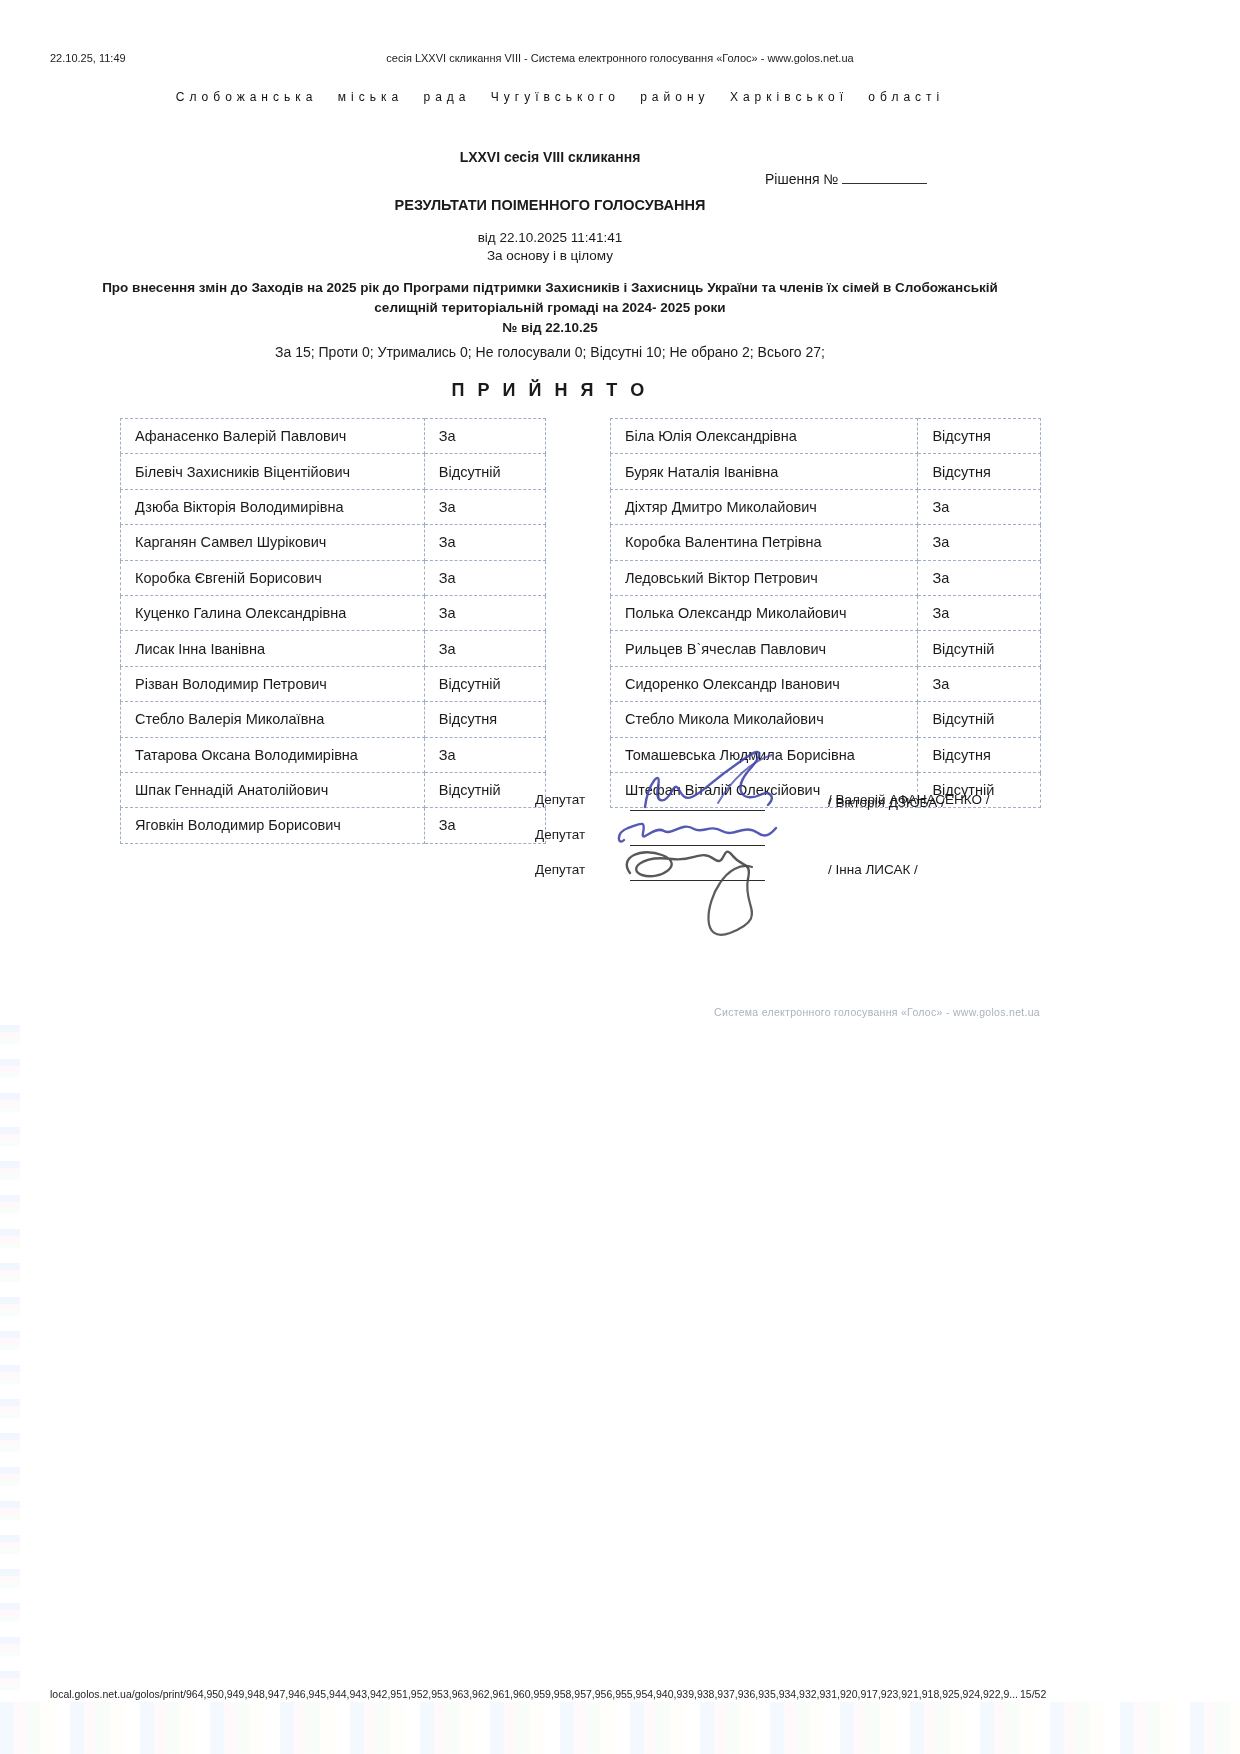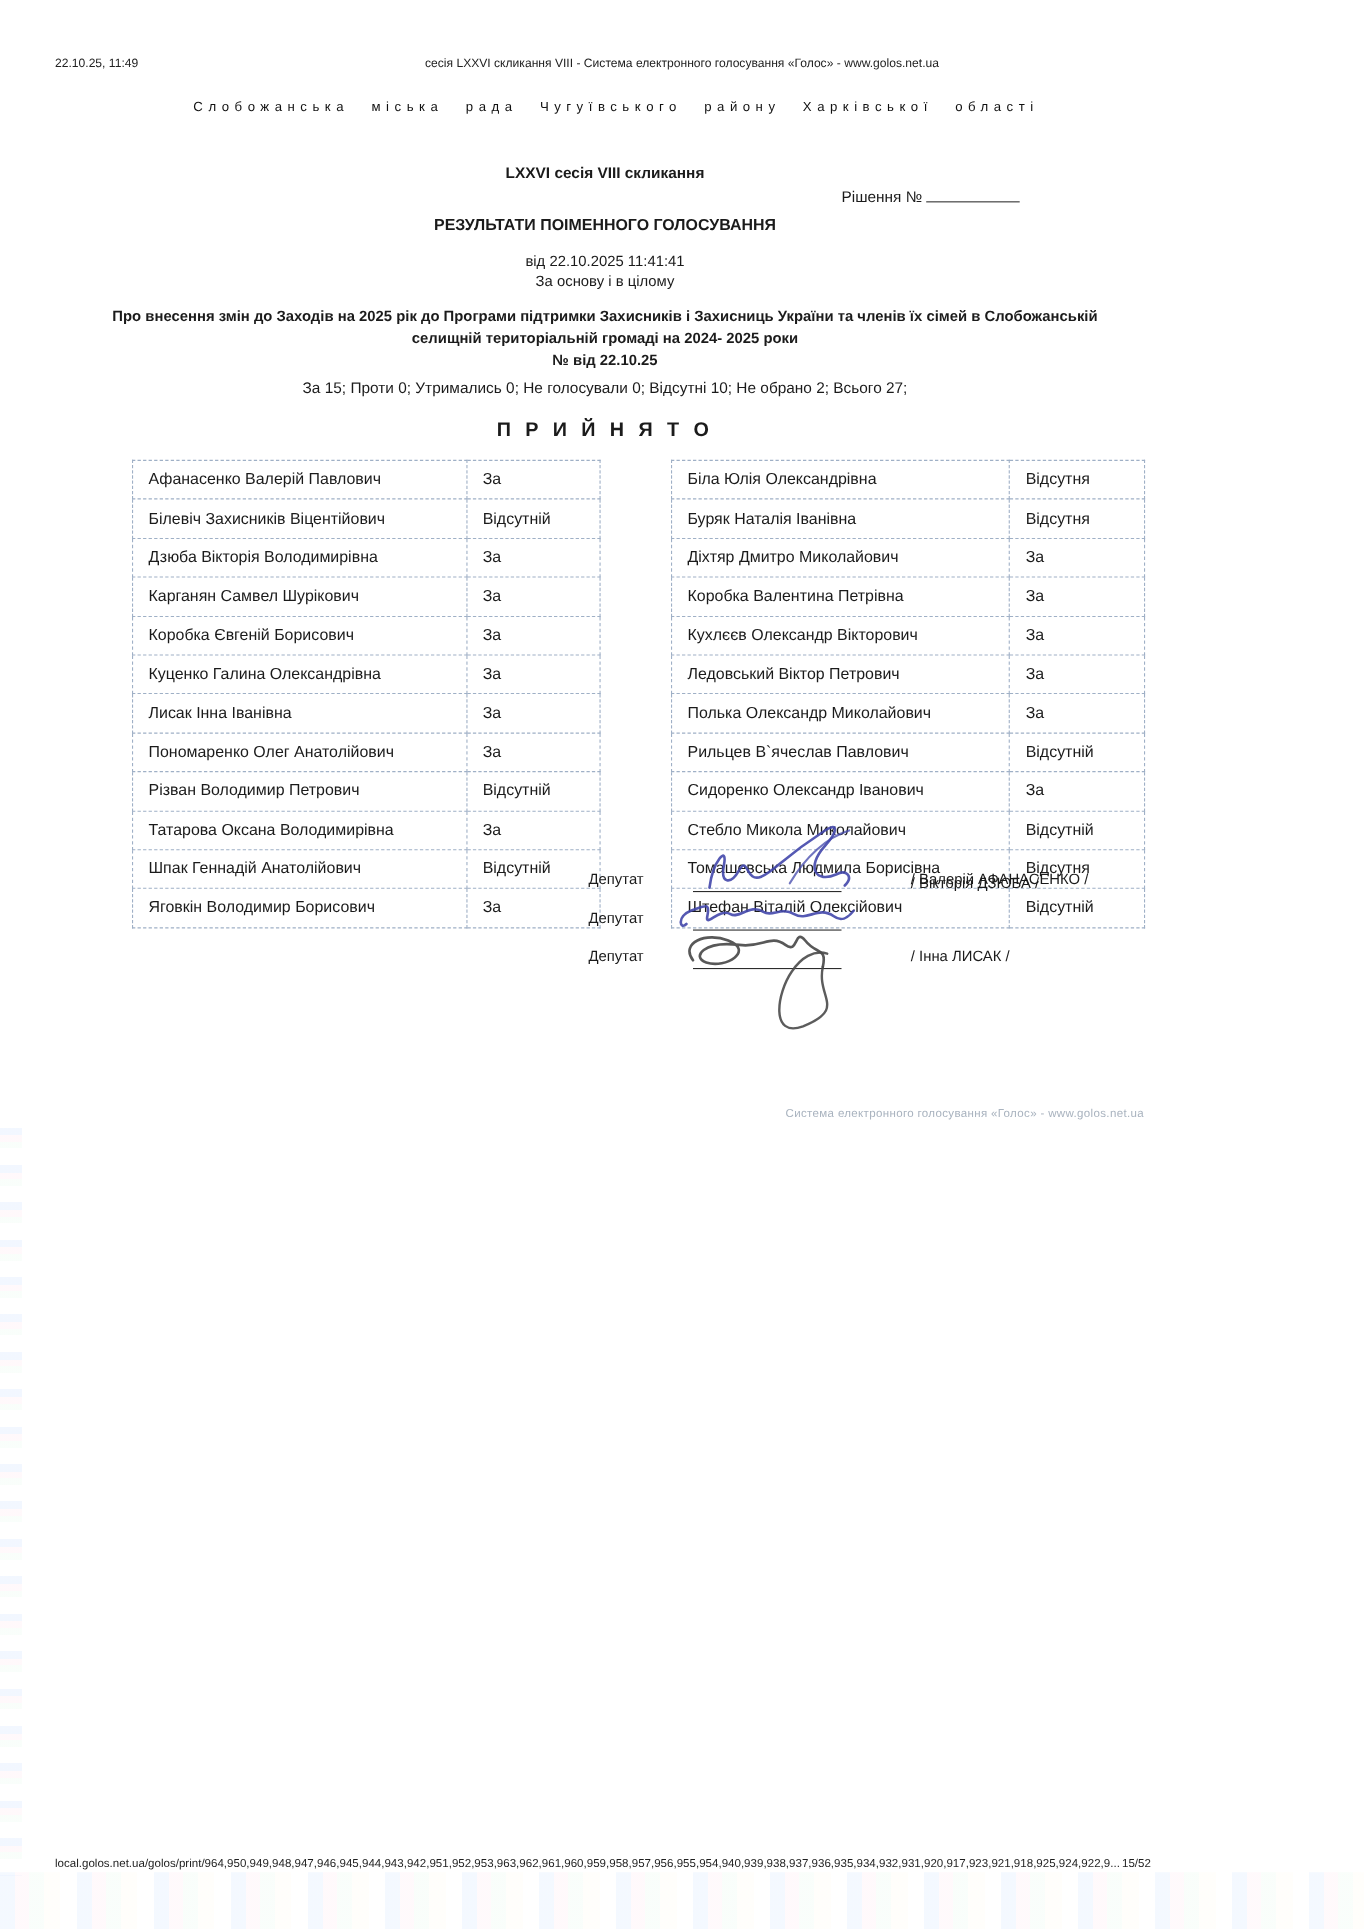--- a/index.html
+++ b/index.html
@@ -96,26 +96,26 @@
         </tr>
       <tr>
           <td class="name-col">Куценко Галина Олександрівна</td>
           <td class="vote-col">За</td>
         </tr>
       <tr>
           <td class="name-col">Лисак Інна Іванівна</td>
           <td class="vote-col">За</td>
         </tr>
       <tr>
-          <td class="name-col">Пономаренко Олег Анатолійович</td>
-          <td class="vote-col">За</td>
-        </tr>
-      <tr>
           <td class="name-col">Різван Володимир Петрович</td>
           <td class="vote-col">Відсутній</td>
+        </tr>
+      <tr>
+          <td class="name-col">Стебло Валерія Миколаївна</td>
+          <td class="vote-col">Відсутня</td>
         </tr>
       <tr>
           <td class="name-col">Татарова Оксана Володимирівна</td>
           <td class="vote-col">За</td>
         </tr>
       <tr>
           <td class="name-col">Шпак Геннадій Анатолійович</td>
           <td class="vote-col">Відсутній</td>
         </tr>
       <tr>
@@ -134,24 +134,20 @@
       <tr>
           <td class="name-col">Буряк Наталія Іванівна</td>
           <td class="vote-col">Відсутня</td>
         </tr>
       <tr>
           <td class="name-col">Діхтяр Дмитро Миколайович</td>
           <td class="vote-col">За</td>
         </tr>
       <tr>
           <td class="name-col">Коробка Валентина Петрівна</td>
-          <td class="vote-col">За</td>
-        </tr>
-      <tr>
-          <td class="name-col">Кухлєєв Олександр Вікторович</td>
           <td class="vote-col">За</td>
         </tr>
       <tr>
           <td class="name-col">Ледовський Віктор Петрович</td>
           <td class="vote-col">За</td>
         </tr>
       <tr>
           <td class="name-col">Полька Олександр Миколайович</td>
           <td class="vote-col">За</td>
         </tr>

